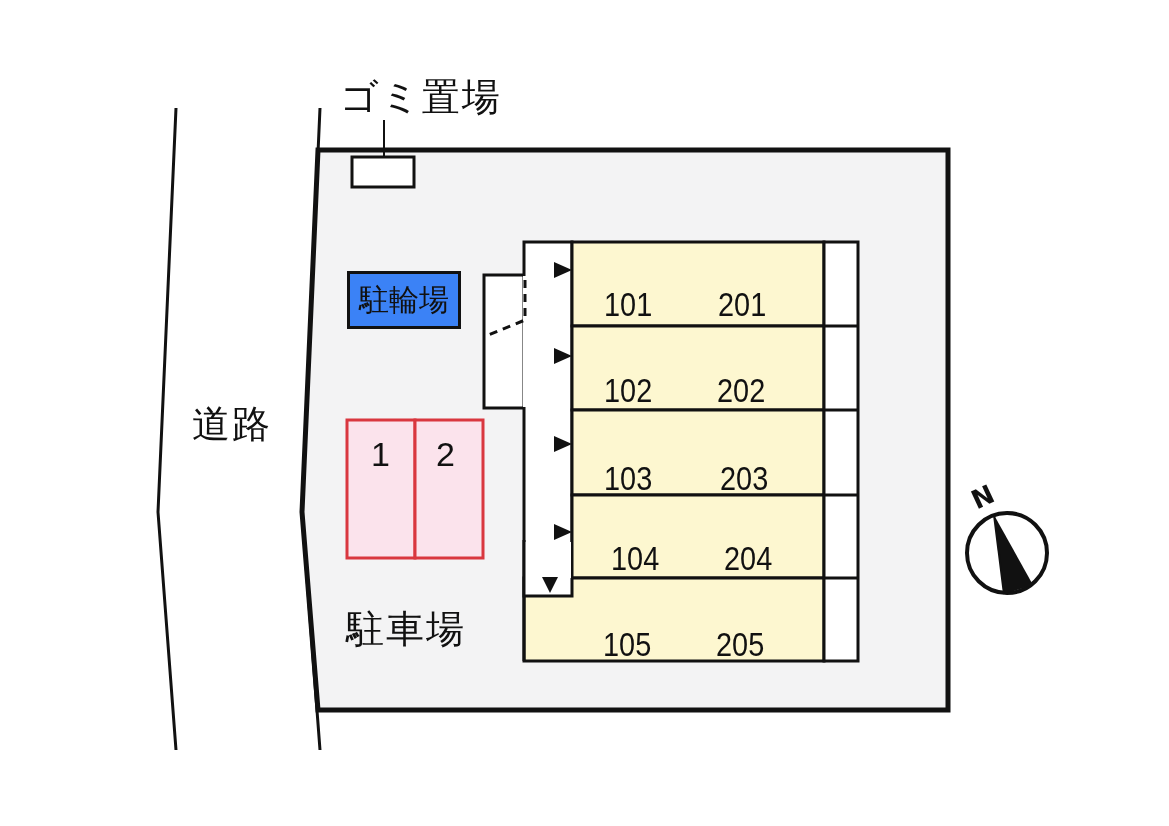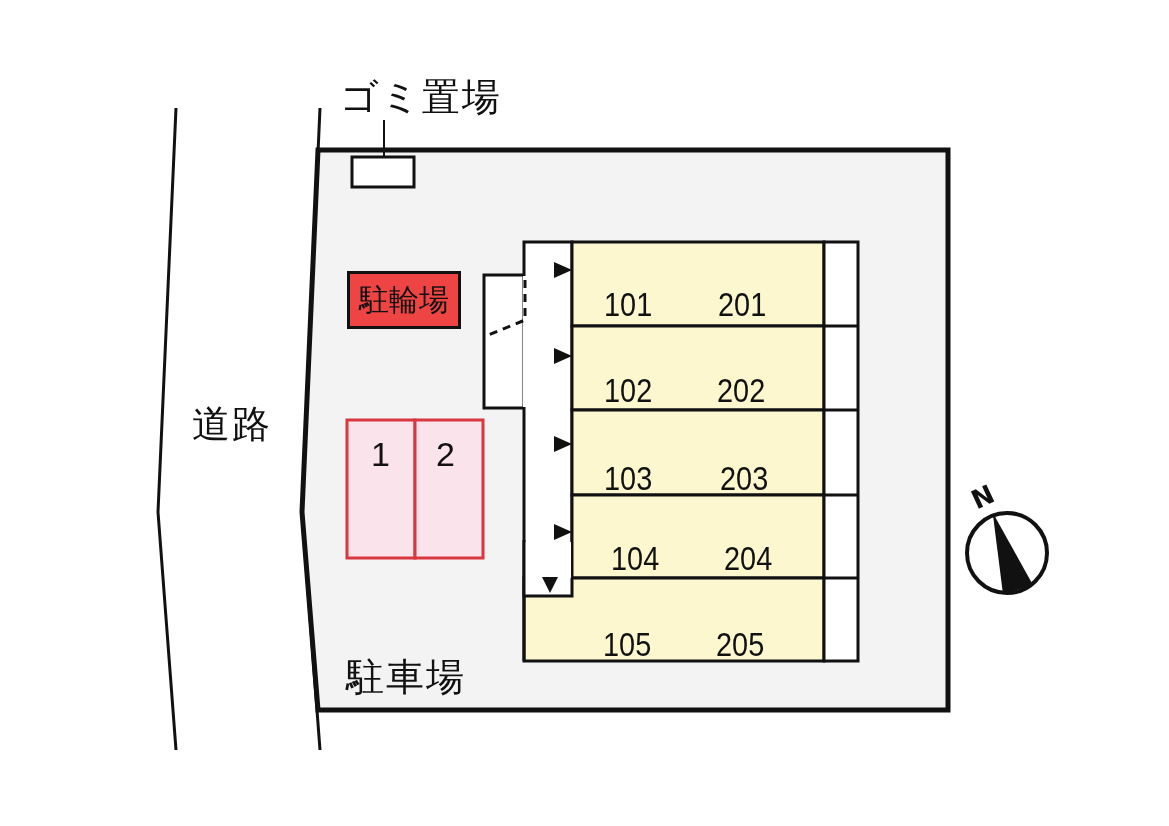--- a/index.html
+++ b/index.html
@@ -4,21 +4,21 @@
 <style>
   html, body { margin:0; padding:0; background:#ffffff; }
   body { width:1169px; height:826px; position:relative; overflow:hidden;
          font-family:"DejaVu Sans", sans-serif; color:#111; }
   svg { position:absolute; left:0; top:0; }
   .lbl { position:absolute; white-space:nowrap; line-height:1; }
   .big { font-size:38px; font-family:Liberation Sans, sans-serif; letter-spacing:2px; }
   .unit { font-family:"Liberation Sans", sans-serif; font-size:34px; transform:scaleX(0.85); transform-origin:left top; }
   .slot { font-family:"Liberation Sans", sans-serif; font-size:34px; }
   .bike-box { position:absolute; left:347px; top:271px; width:114px; height:58px;
-              border:3px solid #111; background:#ef4444; box-sizing:border-box;
+              border:3px solid #111; background:#3b82f6; box-sizing:border-box;
               display:flex; align-items:center; justify-content:center; font-size:30px; }
 </style>
 </head>
 <body>
 
 <svg width="1169" height="826" viewBox="0 0 1169 826">
 
   <path d="M176,108 L158,512 L176,750" fill="none" stroke="#111" stroke-width="3"></path>
   <path d="M320,108 L302,512 L320,750" fill="none" stroke="#111" stroke-width="3"></path>
 
@@ -60,21 +60,21 @@
   <g>
     <circle cx="1007" cy="553" r="40" fill="#fff" stroke="#111" stroke-width="4"></circle>
     <polygon points="994,515 1033,585 1004,594" fill="#111"></polygon>
     <line x1="994" y1="515" x2="1004" y2="594" stroke="#111" stroke-width="2"></line>
   </g>
 </svg>
 
 <div class="lbl big" style="left:340px; top:78px;">ゴミ置場</div>
 <div class="bike-box">駐輪場</div>
 <div class="lbl big" style="left:192px; top:397px;margin-top:8px;">道路</div>
-<div class="lbl big" style="left:346px; top:610px;margin-top:48px;">駐車場</div>
+<div class="lbl big" style="left:346px; top:610px;">駐車場</div>
 <div class="lbl" style="left:972px; top:484px; font-size:26px; font-weight:bold; transform:rotate(-25deg);">N</div>
 
 <div class="lbl slot" style="left:371px; top:437px;">1</div>
 <div class="lbl slot" style="left:436px; top:437px;">2</div>
 
 <div class="lbl unit" style="left:604px; top:287px;">101</div>
 <div class="lbl unit" style="left:718px; top:287px;">201</div>
 <div class="lbl unit" style="left:604px; top:373px;">102</div>
 <div class="lbl unit" style="left:717px; top:373px;">202</div>
 <div class="lbl unit" style="left:604px; top:461px;">103</div>

